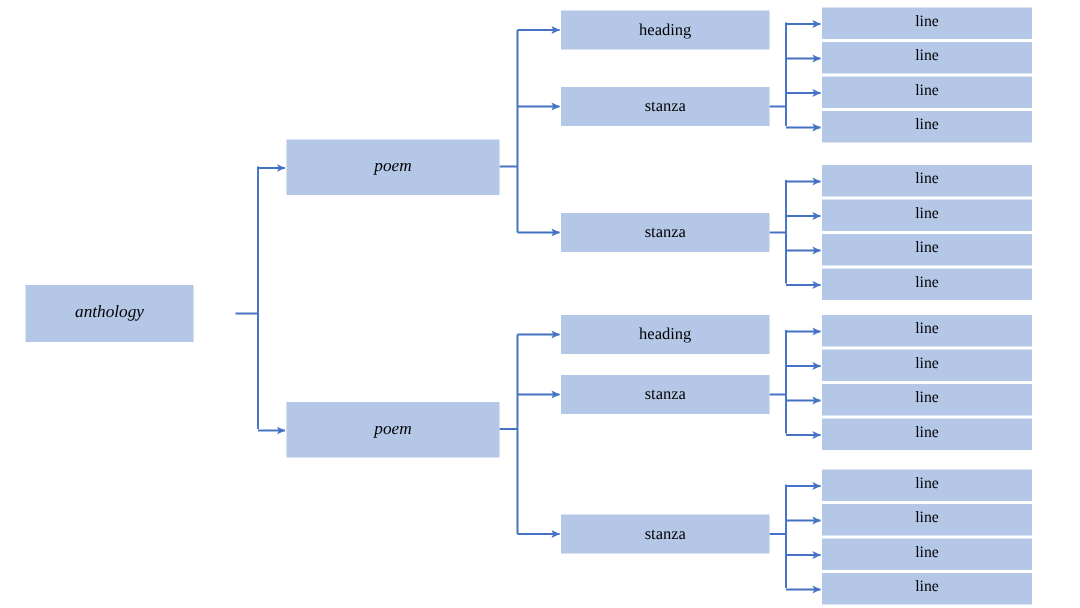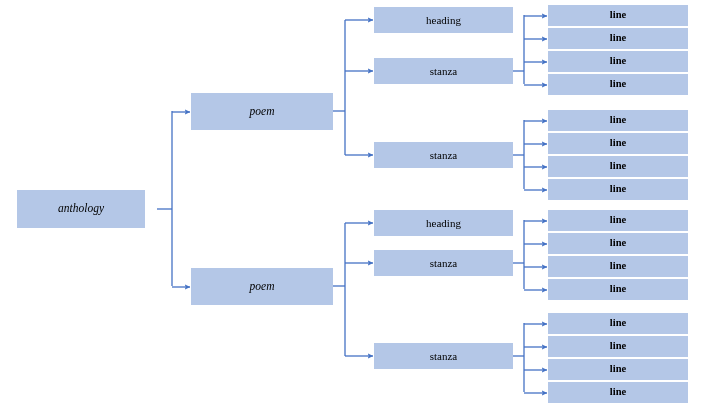--- a/index.html
+++ b/index.html
@@ -33,21 +33,20 @@
   .node-poem {
     font-size: 11.5px;
     font-style: italic;
   }
   .node-heading,
   .node-stanza {
     font-size: 11px;
   }
   .node-line {
     font-size: 10.5px;
-    font-weight: bold;
   }
   #connectors {
     position: absolute;
     left: 0;
     top: 0;
     width: 720px;
     height: 405px;
     pointer-events: none;
   }
 </style>
@@ -96,21 +95,21 @@
         <line x1="524" y1="244" x2="547" y2="244" stroke="#4472c4" stroke-width="1.3" marker-end="url(#arrowhead)"></line>
         <line x1="524" y1="267" x2="547" y2="267" stroke="#4472c4" stroke-width="1.3" marker-end="url(#arrowhead)"></line>
         <line x1="524" y1="290" x2="547" y2="290" stroke="#4472c4" stroke-width="1.3" marker-end="url(#arrowhead)"></line>
         <line x1="524" y1="324" x2="547" y2="324" stroke="#4472c4" stroke-width="1.3" marker-end="url(#arrowhead)"></line>
         <line x1="524" y1="347" x2="547" y2="347" stroke="#4472c4" stroke-width="1.3" marker-end="url(#arrowhead)"></line>
         <line x1="524" y1="370" x2="547" y2="370" stroke="#4472c4" stroke-width="1.3" marker-end="url(#arrowhead)"></line>
         <line x1="524" y1="393" x2="547" y2="393" stroke="#4472c4" stroke-width="1.3" marker-end="url(#arrowhead)"></line>
       </g>
   </svg>
   <div id="nodes-layer">
-      <div class="node node-anthology" style="left: 17px; top: 190px; width: 128px; height: 38px; background: rgb(180, 199, 231); color: rgb(0, 0, 0);">
+      <div class="node node-anthology" style="left: 17px; top: 190px; width: 112px; height: 38px; background: rgb(180, 199, 231); color: rgb(0, 0, 0);">
         <span>anthology</span>
       </div>
       <div class="node node-poem" style="left: 191px; top: 93px; width: 142px; height: 37px; background: rgb(180, 199, 231); color: rgb(0, 0, 0);">
         <span>poem</span>
       </div>
       <div class="node node-poem" style="left: 191px; top: 268px; width: 142px; height: 37px; background: rgb(180, 199, 231); color: rgb(0, 0, 0);">
         <span>poem</span>
       </div>
       <div class="node node-heading" style="left: 374px; top: 7px; width: 139px; height: 26px; background: rgb(180, 199, 231); color: rgb(0, 0, 0);">
         <span>heading</span>

